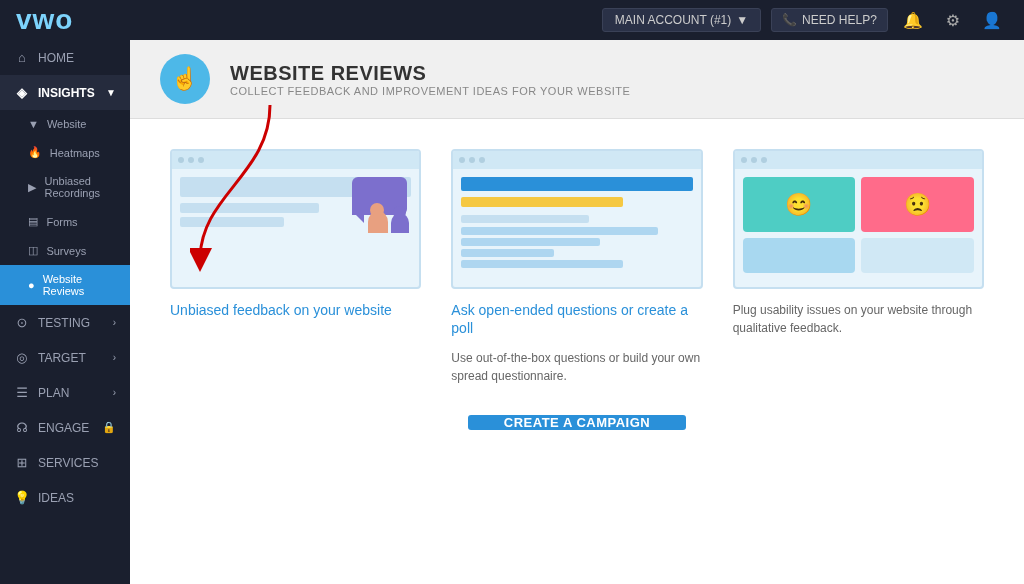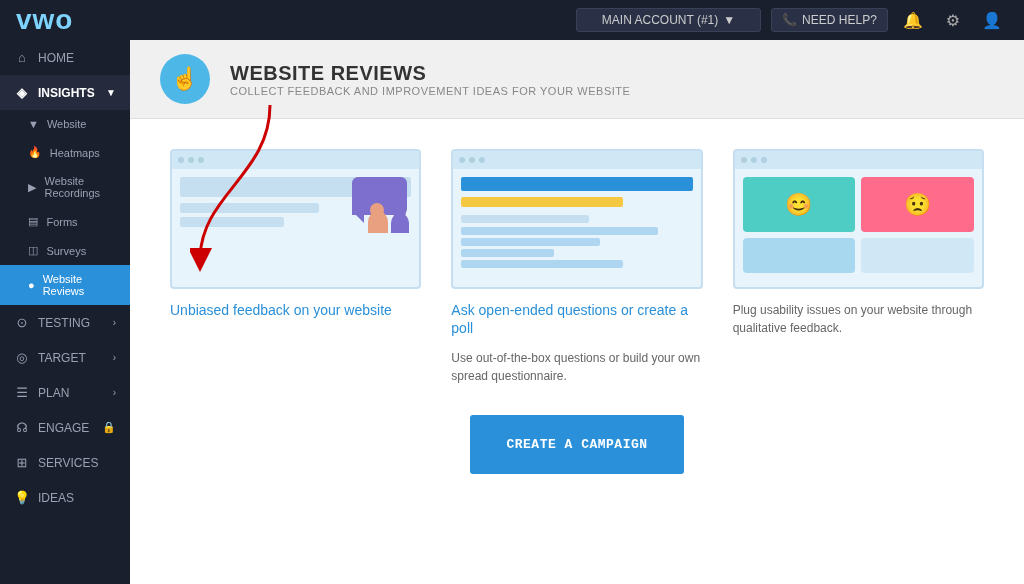--- a/index.html
+++ b/index.html
@@ -23,21 +23,21 @@
     }
     .header-right {
       display: flex;
       align-items: center;
       gap: 10px;
     }
     .account-btn {
       background: #2a3147;
       color: #ccc;
       border: 1px solid #3a4157;
-      padding: 4px 25px;
+      padding: 4px 12px;
       border-radius: 3px;
       font-size: 12px;
       cursor: pointer;
       display: flex;
       align-items: center;
       gap: 5px;
     }
     .need-help-btn {
       background: #2a3147;
       color: #ccc;
@@ -219,27 +219,26 @@
     
     .cta-area {
       display: flex;
       justify-content: center;
       margin-top: 10px;
     }
     .create-btn {
       background: #2a90d9;
       color: white;
       border: none;
-      padding: 22px 36px;
+      padding: 0 36px;
       font-size: 13px;
       font-weight: bold;
       border-radius: 3px;
       cursor: pointer;
       letter-spacing: 0.5px;
-      font-family: Liberation Mono, monospace;
     }
 
     
     .red-arrow-overlay {
       position: absolute;
       top: 55px;
       left: 60px;
       width: 100px;
       height: 180px;
       pointer-events: none;
@@ -281,21 +280,21 @@
     <div class="sidebar-sub-item">
       <span>▼</span>
       <span>Website</span>
     </div>
     <div class="sidebar-sub-item">
       <span>🔥</span>
       <span>Heatmaps</span>
     </div>
     <div class="sidebar-sub-item">
       <span>▶</span>
-      <span>Website Recordings</span>
+      <span>Unbiased Recordings</span>
     </div>
     <div class="sidebar-sub-item">
       <span>▤</span>
       <span>Forms</span>
     </div>
     <div class="sidebar-sub-item">
       <span>◫</span>
       <span>Surveys</span>
     </div>
     <div class="sidebar-sub-item active">

